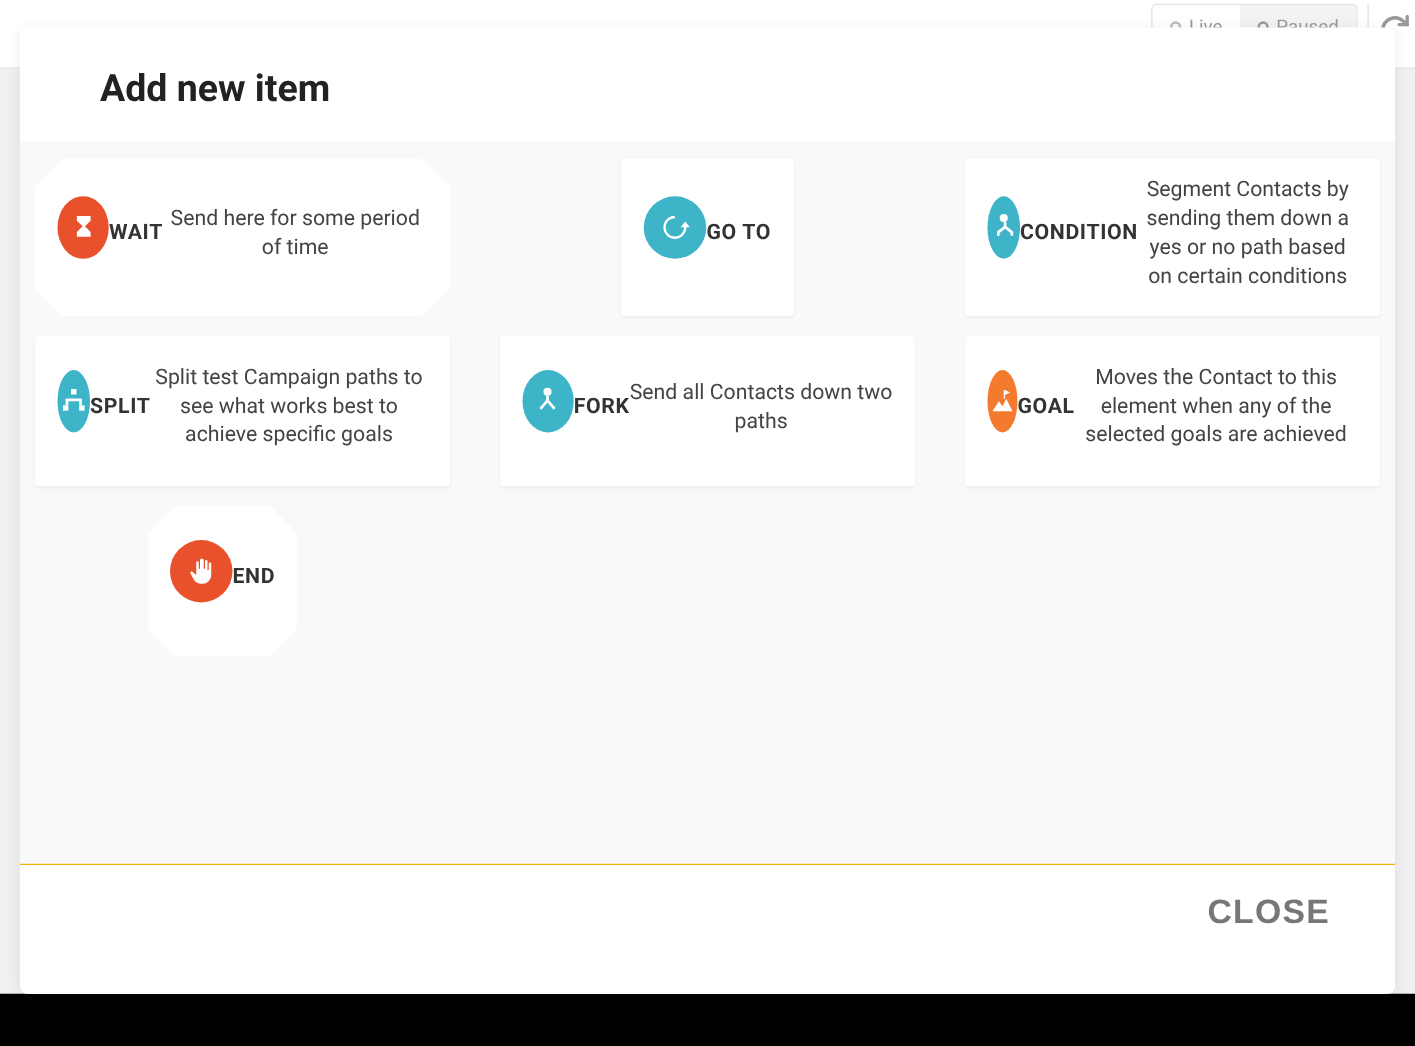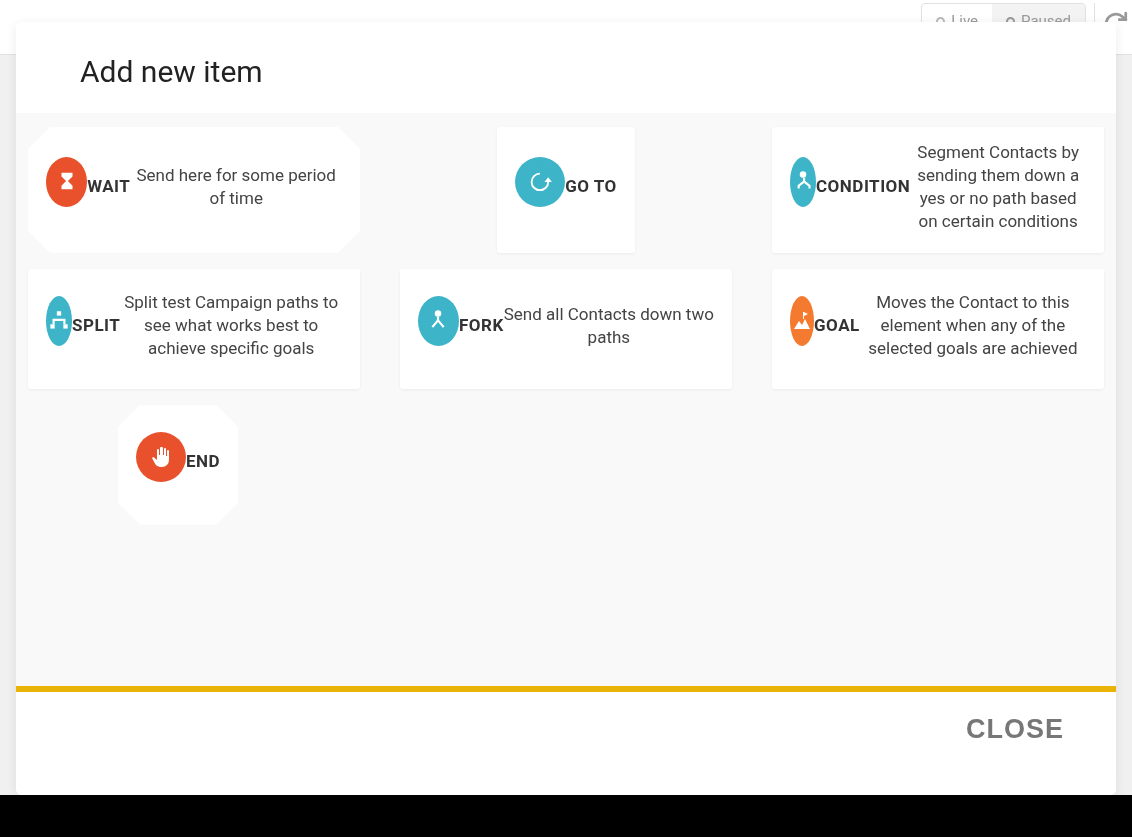--- a/index.html
+++ b/index.html
@@ -93,21 +93,21 @@
       display: flex;
       flex-direction: column;
       overflow:hidden;
     }
 
     .modal-header {
       padding: 32px 64px 24px 64px;
     }
     .modal-title {
       font-size: 30px;
-      font-weight: 400;
+      font-weight: 700;
       color: #222;
     }
 
     .modal-body {
       flex: 1;
       background: #f9f9f9;
       padding: 14px 12px;
       overflow: auto;
     }
 
@@ -172,21 +172,21 @@
       font-size: 17px;
       color: #444;
       line-height: 1.35;
     }
 
     .modal-footer {
       background:#fff;
       padding: 22px 52px 50px 32px;
       display: flex;
       justify-content: flex-end;
-      border-top:6px solid #eab308;
+      border-top:1px solid #eab308;
     }
     .close-btn {
       background: none;
       border: none;
       font-size: 27px;
       font-weight: 700;
       letter-spacing: 1px;
       color: #777;
       cursor: pointer;
     }

